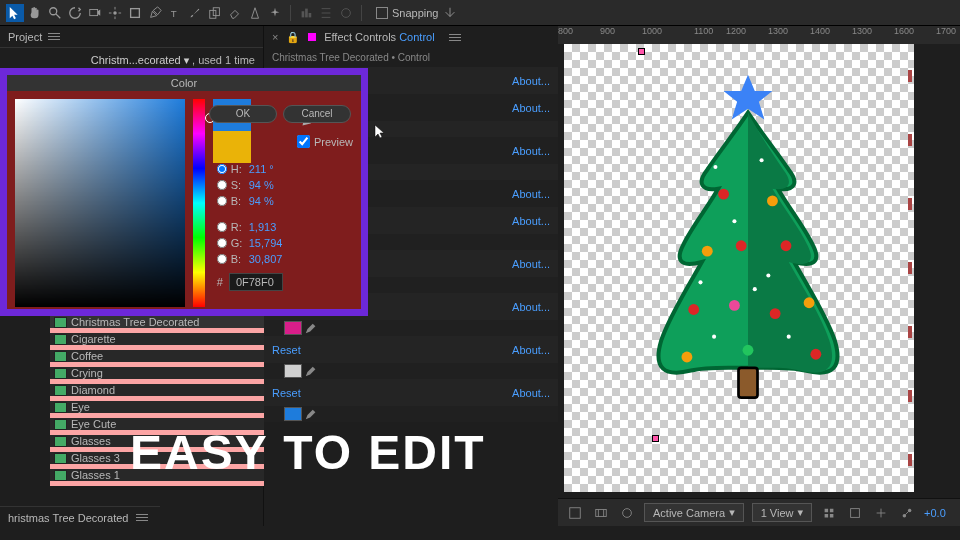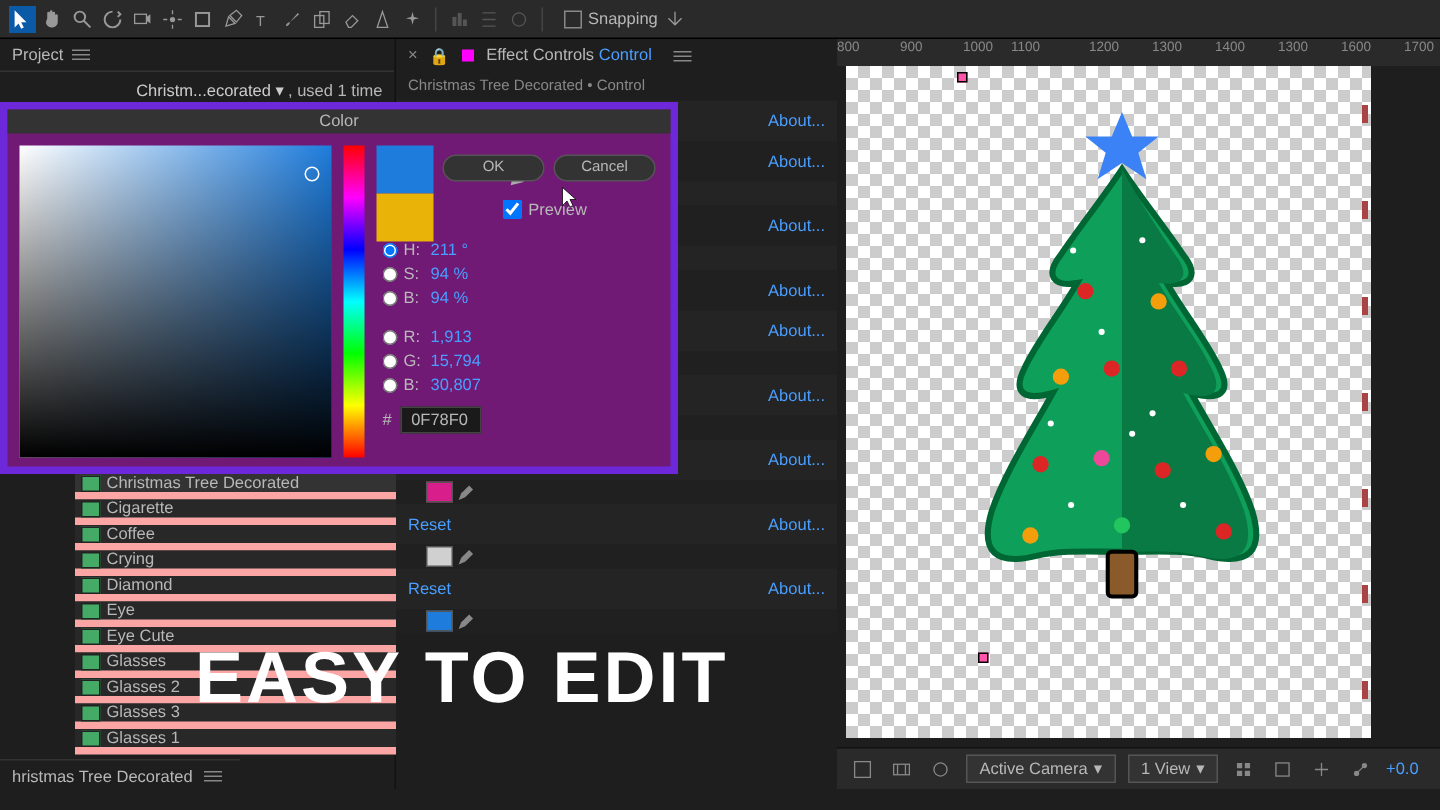--- a/index.html
+++ b/index.html
@@ -11,21 +11,21 @@
 .tool.active svg{fill:#fff}
 .sep{width:1px;height:16px;background:#444;margin:0 4px}
 .snapping{display:flex;align-items:center;gap:4px;margin-left:8px}
 .snapping .box{width:12px;height:12px;border:1px solid #888}
 .main{display:flex;height:500px}
 .left{width:263px;background:#1e1e1e;display:flex;flex-direction:column}
 .project-header{height:22px;display:flex;align-items:center;padding:0 8px;background:#1e1e1e;border-bottom:1px solid #333}
 .menu-icon{width:12px;display:flex;flex-direction:column;gap:2px;margin-left:6px}
 .menu-icon div{height:1px;background:#888}
 .comp-info{padding:6px 8px;font-size:10px;color:#888;text-align:right}
-.color-picker{position:absolute;top:68px;left:0;width:452px;height:248px;background:#701a75;z-index:10;border:5px solid #6d28d9}
+.color-picker{position:absolute;top:68px;left:0;width:368px;height:248px;background:#7f1d1d;z-index:10;border:7px solid #6d28d9}
 .color-title{text-align:center;padding:2px 0;background:#333;font-size:11px}
 .color-body{display:flex;padding:8px;gap:8px}
 .sat-val{width:208px;height:208px;position:relative;background:linear-gradient(to bottom,transparent,#000),linear-gradient(to right,#fff,#1e7cdc)}
 .sv-cursor{position:absolute;width:10px;height:10px;border:1px solid #fff;border-radius:50%;top:14px;left:190px}
 .hue{width:14px;height:208px;background:linear-gradient(to bottom,#f00,#f0f,#00f,#0ff,#0f0,#ff0,#f00)}
 .swatches{display:flex;flex-direction:column;gap:0}
 .swatch{width:38px;height:32px}
 .color-values{flex:1;display:flex;flex-direction:column;gap:4px;padding-left:4px}
 .cv-row{display:flex;align-items:center;gap:4px}
 .cv-row input[type=radio]{width:10px;height:10px}
@@ -291,21 +291,21 @@
           </svg>
         </div>
       </div>
   </div>
 
   <div class="right">
     <div class="ruler-h" id="ruler">
         <div class="tick" style="left: 0px; text-align: center;">800</div>
         <div class="tick" style="left: 42px;">900</div>
         <div class="tick" style="left: 84px;">1000</div>
-        <div class="tick" style="left: 116px;">1100</div>
+        <div class="tick" style="left: 136px;">1100</div>
         <div class="tick" style="left: 168px;">1200</div>
         <div class="tick" style="left: 210px;">1300</div>
         <div class="tick" style="left: 252px;">1400</div>
         <div class="tick" style="left: 294px;">1300</div>
         <div class="tick" style="left: 336px;">1600</div>
         <div class="tick" style="left: 378px;">1700</div>
       </div>
     <div class="viewport">
       <div class="handle-top" style="left:74px;top:4px"></div>
       <svg class="tree-svg" width="280" height="380" viewBox="0 0 200 280" style="left:44px;top:28px">
@@ -427,24 +427,20 @@
     <div class="asset-row">
       <div class="asset-ico"></div>
       <span>Eye Cute</span>
     </div>
     <div class="asset-row">
       <div class="asset-ico"></div>
       <span>Glasses</span>
     </div>
     <div class="asset-row">
       <div class="asset-ico"></div>
-      <span>Glasses 2</span>
-    </div>
-    <div class="asset-row">
-      <div class="asset-ico"></div>
       <span>Glasses 3</span>
     </div>
     <div class="asset-row">
       <div class="asset-ico"></div>
       <span>Glasses 1</span>
     </div>
   </div>
 
 <div class="color-picker">
   <div class="color-title">Color</div>

